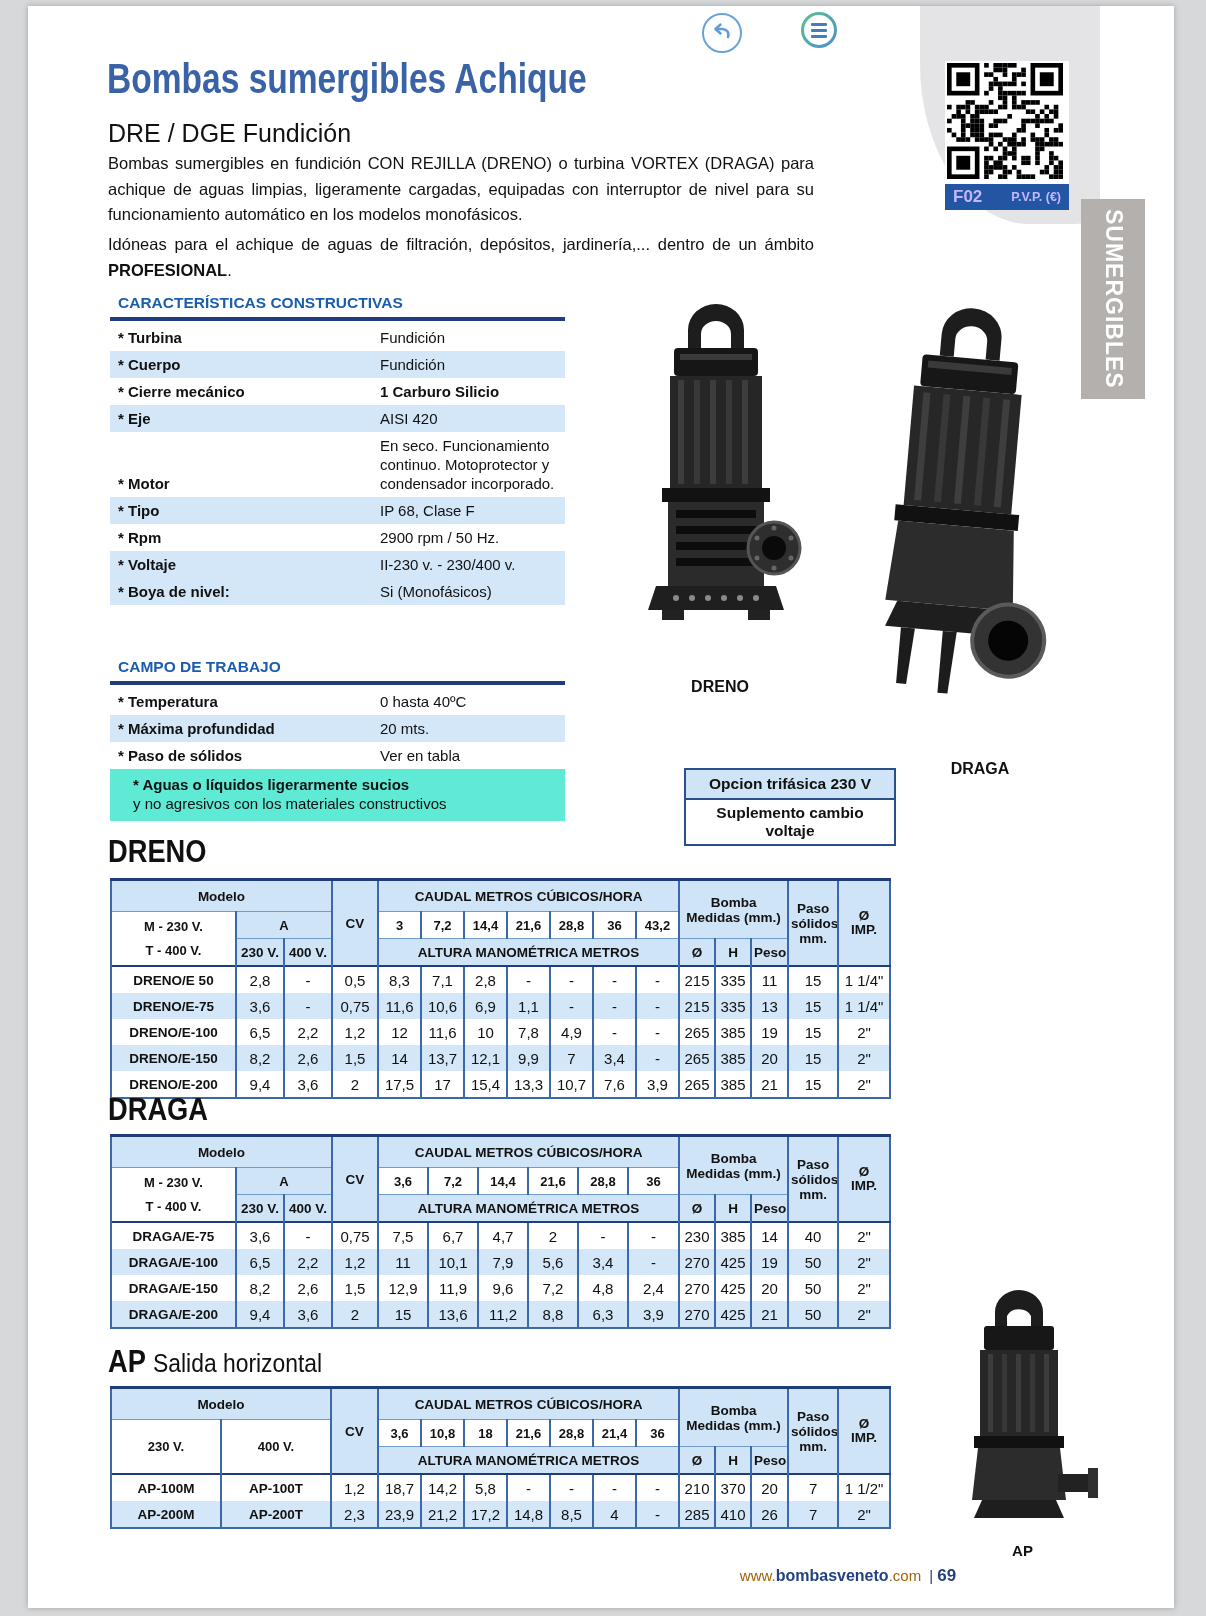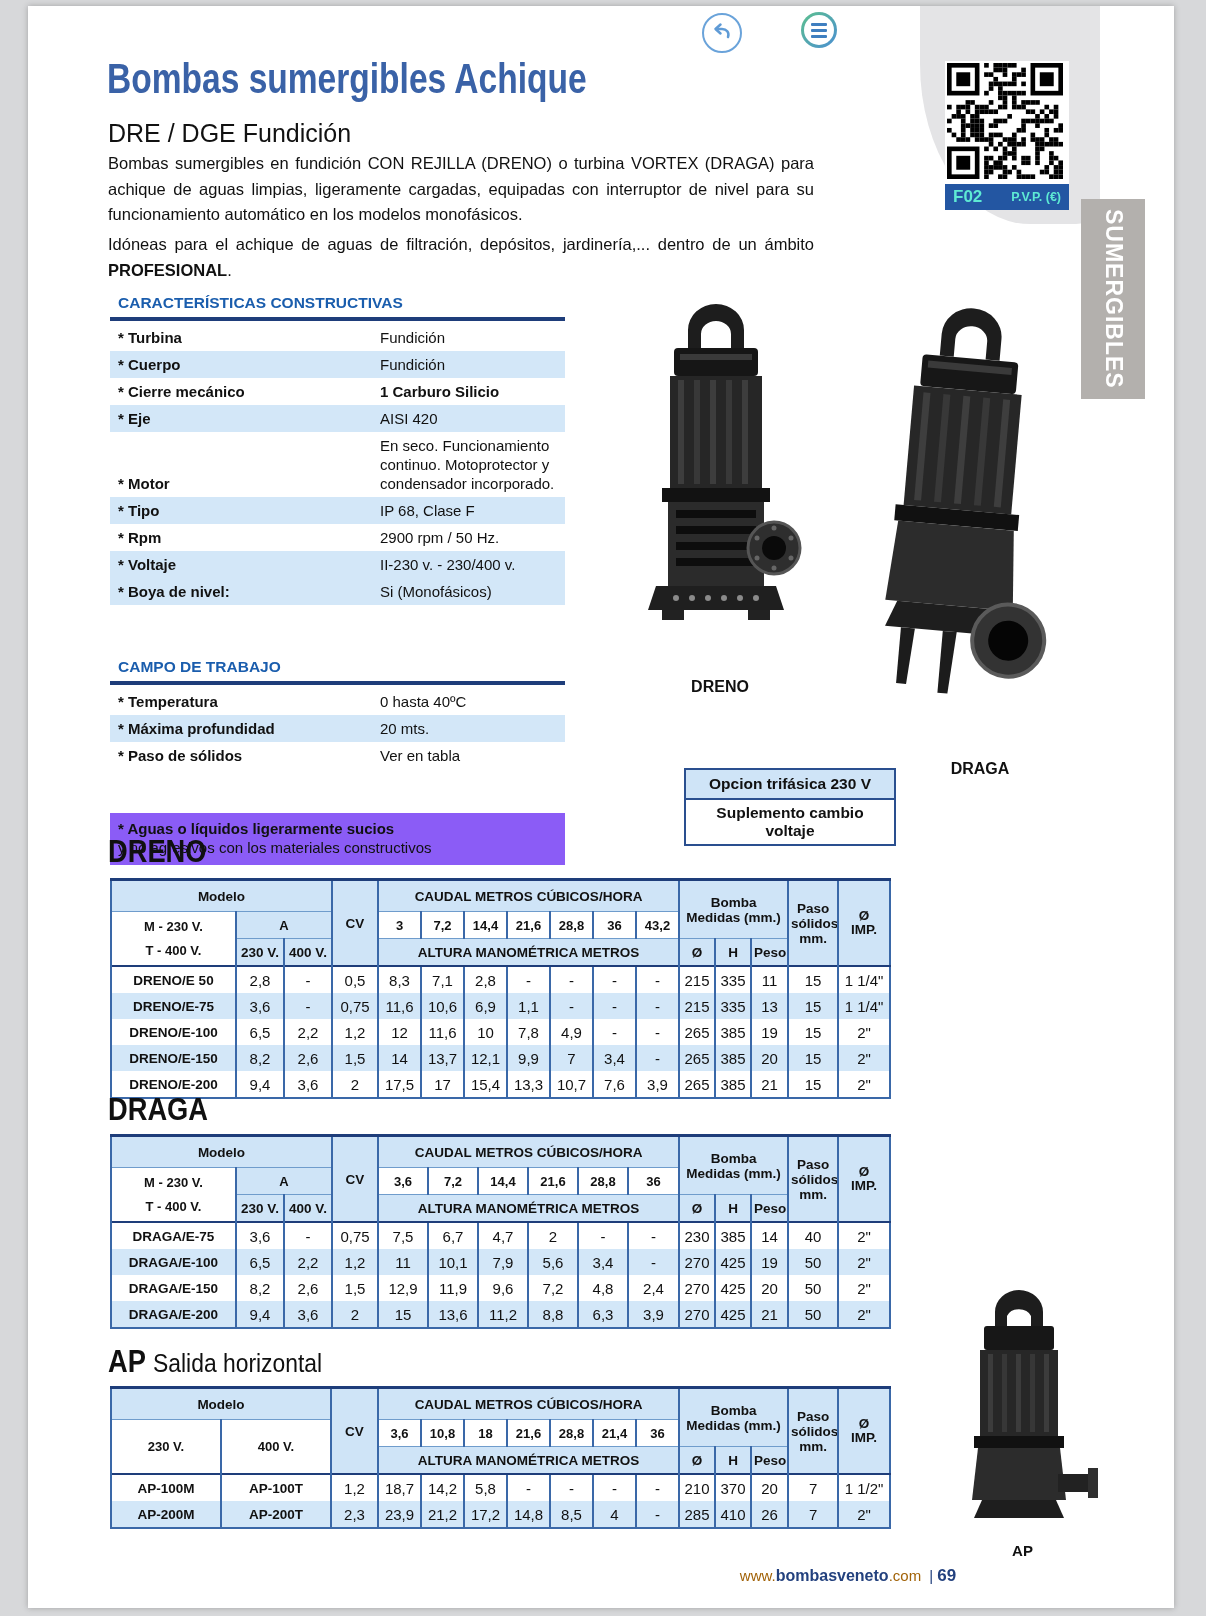--- a/index.html
+++ b/index.html
@@ -14,21 +14,21 @@
   #btn-back svg{position:absolute;left:5px;top:5px;}
   #btn-menu{left:801px;top:12px;background:linear-gradient(135deg,#5cc08e,#4b8fd2);}
   #btn-menu .inner{position:absolute;left:3px;top:3px;right:3px;bottom:3px;border-radius:50%;background:#fff;
         display:flex;flex-direction:column;justify-content:center;gap:3px;align-items:center;}
   #btn-menu .bar{width:16px;height:3px;background:#3f7fc0;border-radius:1px;}
 
   
   .qr-blob{position:absolute;left:892px;top:0;width:180px;height:218px;background:#e4e4e6;
            border-bottom-left-radius:110px 160px;border-bottom-right-radius:24px;}
   .qr-box{position:absolute;left:917px;top:55px;width:120px;height:120px;background:#fff;padding:2px;}
-  .pvp-bar{position:absolute;left:917px;top:178px;width:124px;height:26px;background:#2356a2;color:#5eead4;
+  .pvp-bar{position:absolute;left:917px;top:178px;width:124px;height:26px;background:#2356a2;color:#c4b5fd;
            display:flex;align-items:center;justify-content:space-between;padding:0 8px;box-sizing:border-box;}
   .pvp-code{font-weight:bold;font-size:17px;}
   .pvp-label{font-weight:bold;font-size:12.5px;}
 
   
   .side-tab{position:absolute;left:1081px;top:199px;width:64px;height:200px;background:#b3b0ad;
             display:flex;align-items:center;justify-content:center;}
   .side-tab span{writing-mode:vertical-rl;color:#fff;font-weight:bold;font-size:23px;letter-spacing:1px;}
 
   
@@ -45,21 +45,21 @@
   .spec-block{position:absolute;left:82px;width:455px;}
   #spec1{top:288px;}
   #spec2{top:652px;}
   .spec-head{color:#1a5dad;font-weight:bold;font-size:15.5px;padding-left:8px;margin-bottom:5px;}
   .spec-rule{height:4px;background:#1e3d7a;margin-bottom:3px;}
   .spec-row{display:flex;padding:4px 0;min-height:19px;align-items:flex-end;}
   .spec-row.alt{background:#d3e7f8;}
   .spec-label{flex:1;font-weight:bold;font-size:15px;padding-left:8px;line-height:19px;}
   .spec-value{width:185px;font-size:15px;line-height:19px;}
   .spec-value.b{font-weight:bold;}
-  .spec-note{padding:6px 0 8px 8px;background:#8b5cf6;font-size:15px;line-height:19px;margin-top:44px;}
+  .spec-note{padding:6px 0 8px 23px;background:#5eead4;font-size:15px;line-height:19px;}
   .spec-note .l1{font-weight:bold;display:block;}
 
   
   .fig-label{position:absolute;font-weight:bold;font-size:16px;text-align:center;}
   .fig{position:absolute;}
 
   
   .option-box{position:absolute;left:656px;top:762px;width:208px;border:2px solid #2a4f8f;}
   .option-box .hd{background:#cfe4f7;border-bottom:2px solid #2a4f8f;font-weight:bold;font-size:15.5px;
                   text-align:center;padding:5px 2px;}

